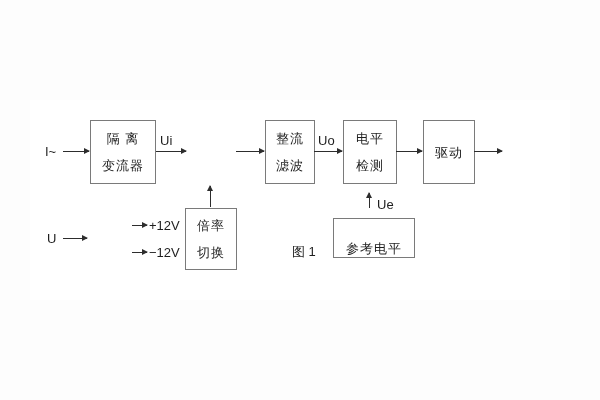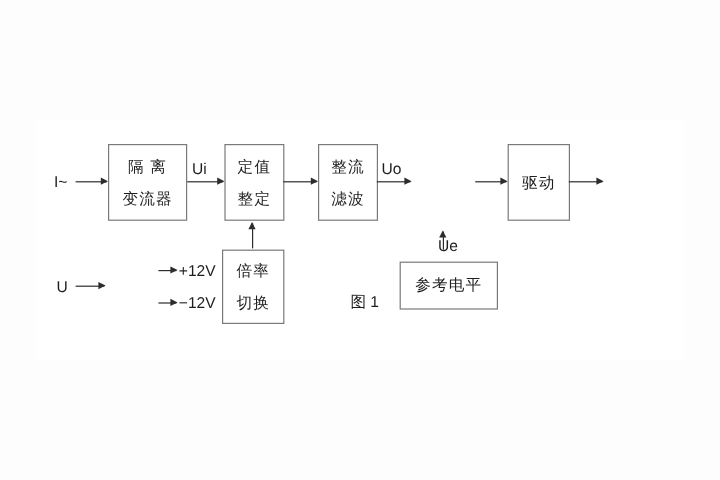--- a/index.html
+++ b/index.html
@@ -6,21 +6,21 @@
   #stage{
     position:relative;width:600px;height:400px;background:#fdfdfd;overflow:hidden;
     font-family:"Liberation Sans","DejaVu Sans",sans-serif;color:#1e1e1e;
   }
   #figure-area{position:absolute;left:30px;top:100px;width:540px;height:200px;background:#ffffff;}
   .box{
     position:absolute;border:1px solid #7a7a7a;background:#ffffff;
     display:flex;flex-direction:column;align-items:center;justify-content:center;
     font-size:13px;line-height:27px;text-align:center;letter-spacing:1px;white-space:nowrap;
   }
-  .box.thin{line-height:16px;}
+  .box.thin{line-height:16px;justify-content:flex-end;}
   .lbl{position:absolute;font-size:13px;line-height:15px;white-space:nowrap;}
   .arrow-h{position:absolute;height:1px;background:#2d2d2d;}
   .arrow-h::after{
     content:"";position:absolute;right:-1px;top:-3px;width:0;height:0;
     border-left:6px solid #2d2d2d;border-top:3.5px solid transparent;border-bottom:3.5px solid transparent;
   }
   .arrow-v{position:absolute;width:1px;background:#2d2d2d;}
   .arrow-v::after{
     content:"";position:absolute;top:-1px;left:-3px;width:0;height:0;
     border-bottom:6px solid #2d2d2d;border-left:3.5px solid transparent;border-right:3.5px solid transparent;
@@ -29,27 +29,27 @@
 </head>
 <body>
 
 <div id="stage">
   <div id="figure-area"></div>
 
   <div class="box" style="left:90px;top:120px;width:64px;height:62px">
     <span>隔 离</span>
     <span>变流器</span>
   </div>
-  <div class="box" style="left:187px;top:120px;width:48px;height:62px">
-    <span>定值</span>
-    <span>整定</span>
-  </div>
   <div class="box" style="left:265px;top:120px;width:48px;height:62px">
     <span>整流</span>
     <span>滤波</span>
+  </div>
+  <div class="box" style="left:343px;top:120px;width:52px;height:62px">
+    <span>电平</span>
+    <span>检测</span>
   </div>
   <div class="box" style="left:423px;top:120px;width:50px;height:62px">
     <span>驱动</span>
   </div>
 
   <div class="box" style="left:185px;top:208px;width:50px;height:60px">
     <span>倍率</span>
     <span>切换</span>
   </div>
   <div class="box thin" style="left:333px;top:218px;width:80px;height:38px">
@@ -66,19 +66,19 @@
   <div class="arrow-h" style="left:63px;top:238px;width:24px"></div>
   <div class="arrow-h" style="left:132px;top:225px;width:15px"></div>
   <div class="arrow-h" style="left:132px;top:252px;width:15px"></div>
 
   <div class="arrow-v" style="left:210px;top:186px;height:21px"></div>
   <div class="arrow-v" style="left:369px;top:193px;height:15px"></div>
 
   <div class="lbl" style="left:45px;top:144px">I~</div>
   <div class="lbl" style="left:160px;top:133px">Ui</div>
   <div class="lbl" style="left:318px;top:133px">Uo</div>
-  <div class="lbl" style="left:365px;top:197px">Ue</div>
+  <div class="lbl" style="left:377px;top:197px">Ue</div>
   <div class="lbl" style="left:47px;top:231px">U</div>
   <div class="lbl" style="left:149px;top:218px">+12V</div>
   <div class="lbl" style="left:149px;top:245px">−12V</div>
 
   <div class="lbl" style="left:292px;top:244px">图 1</div>
 </div>
 
 </body></html>

